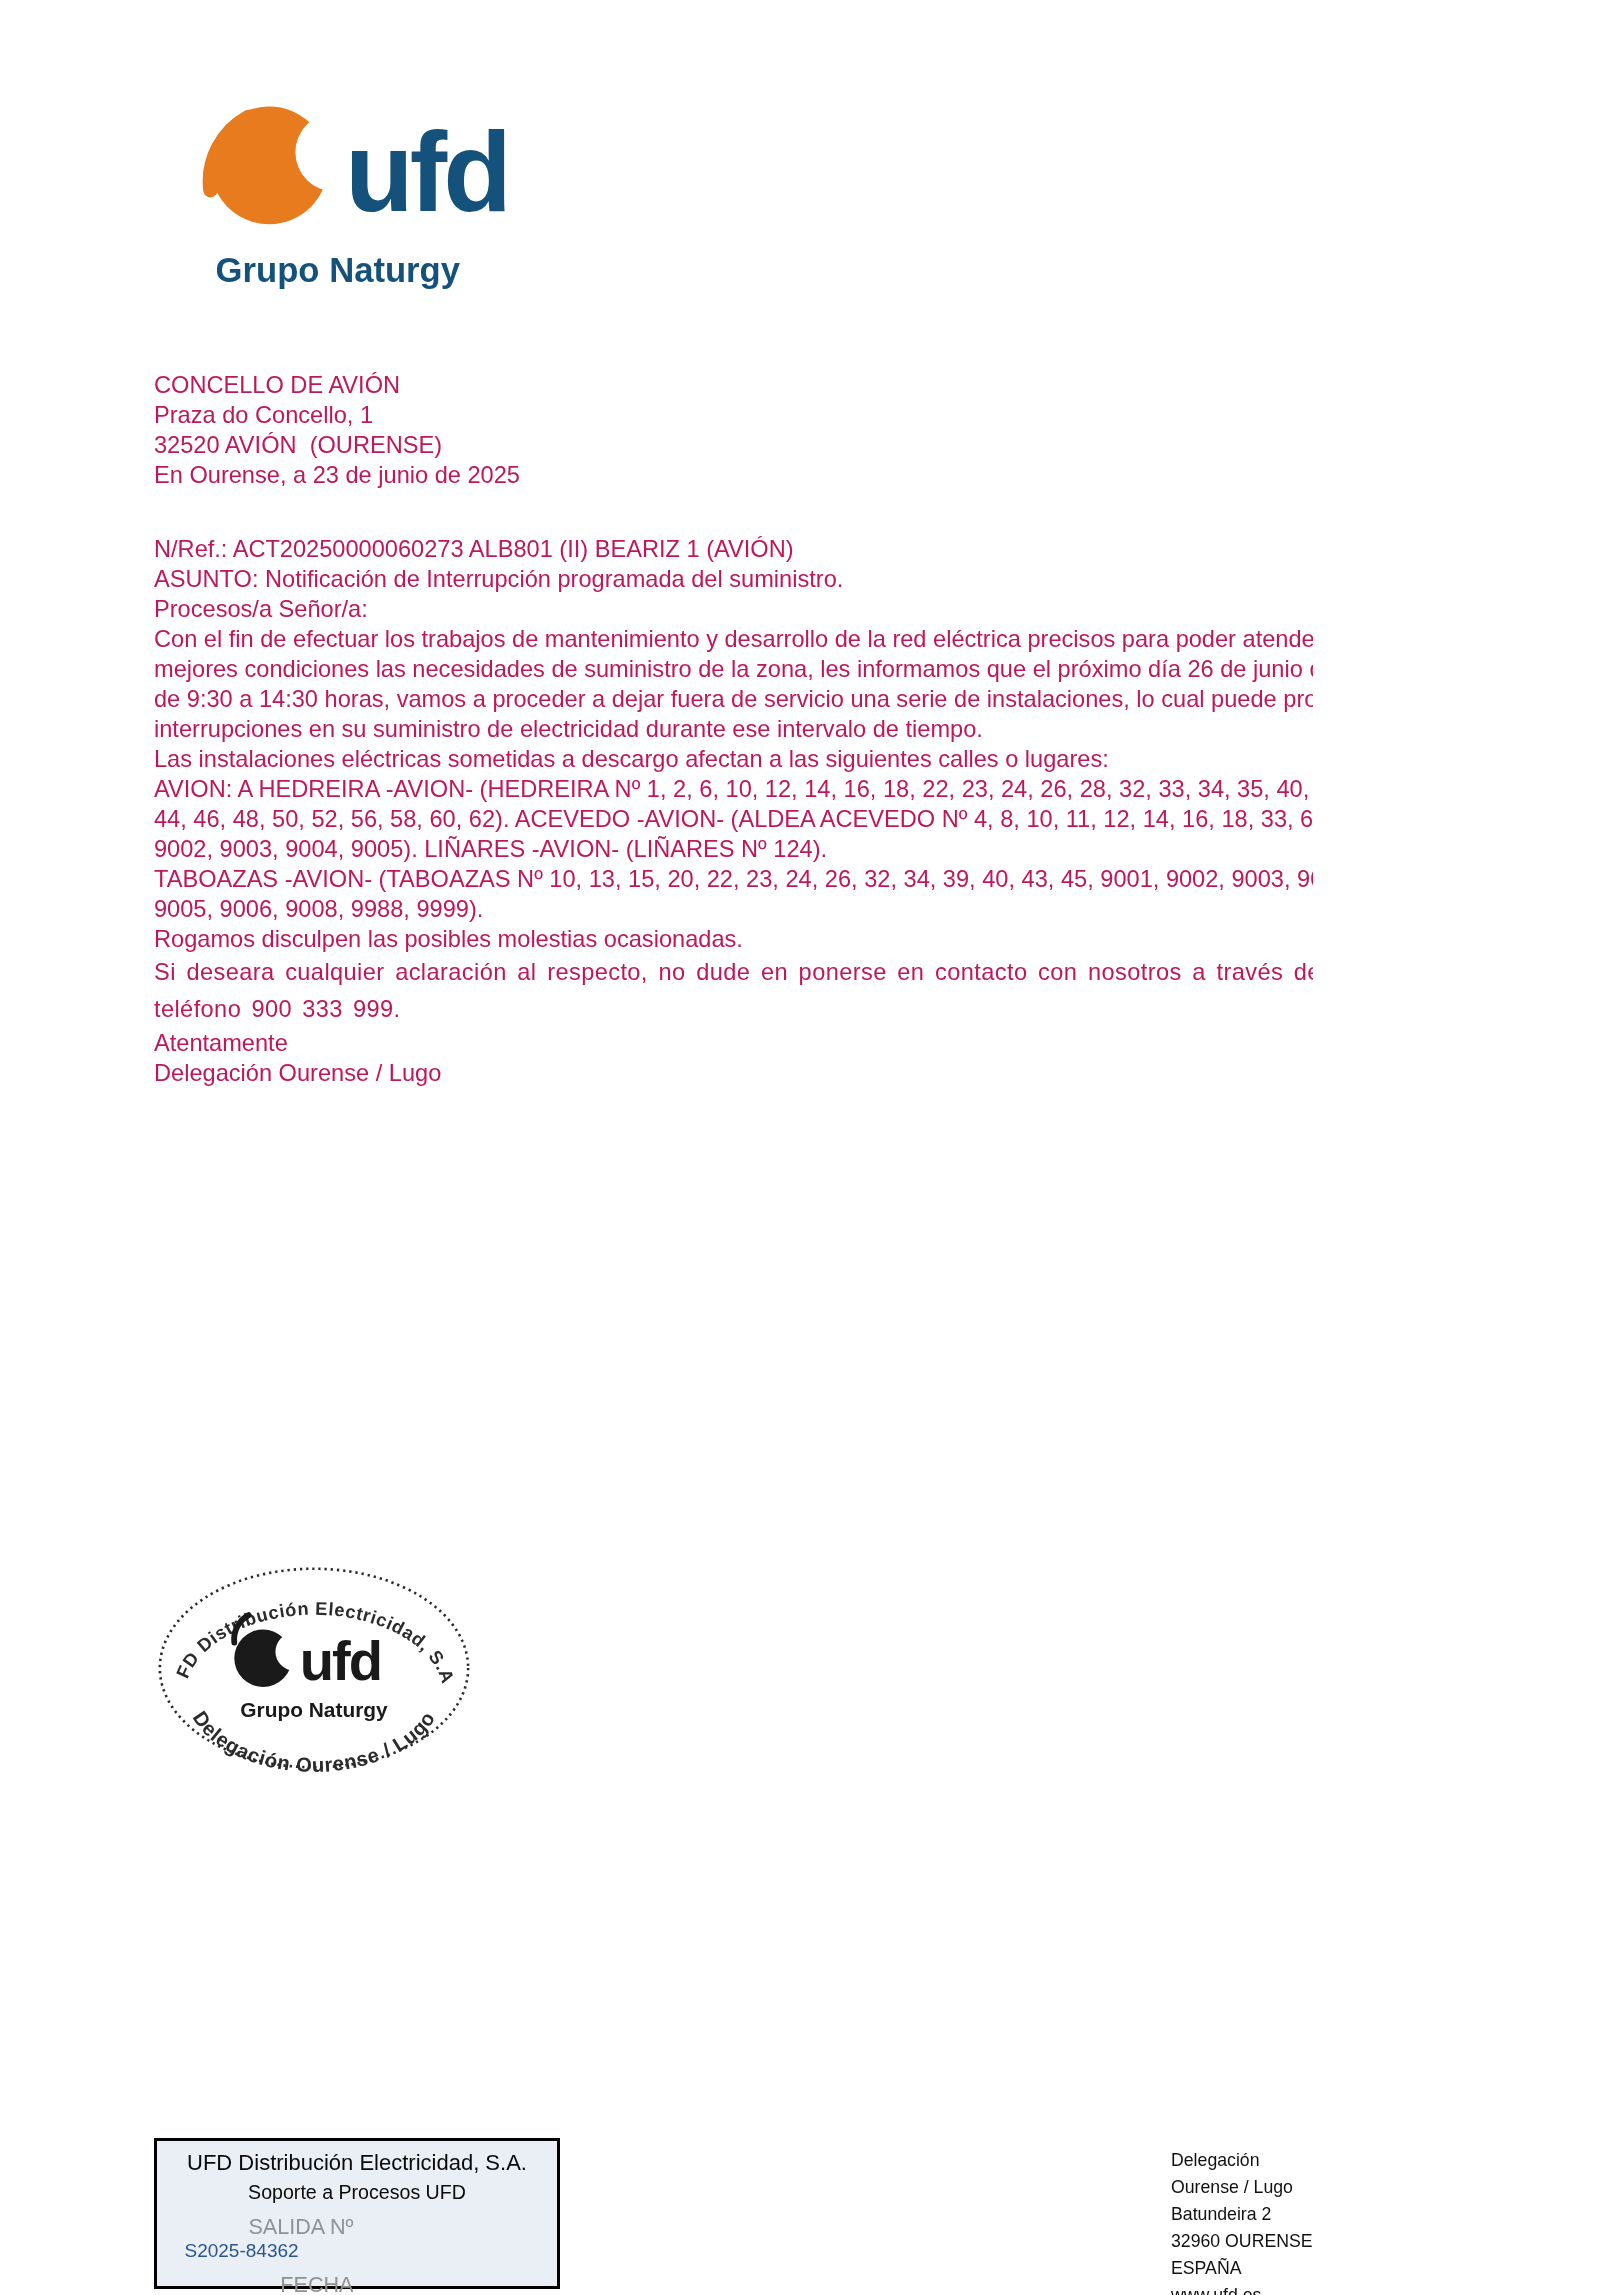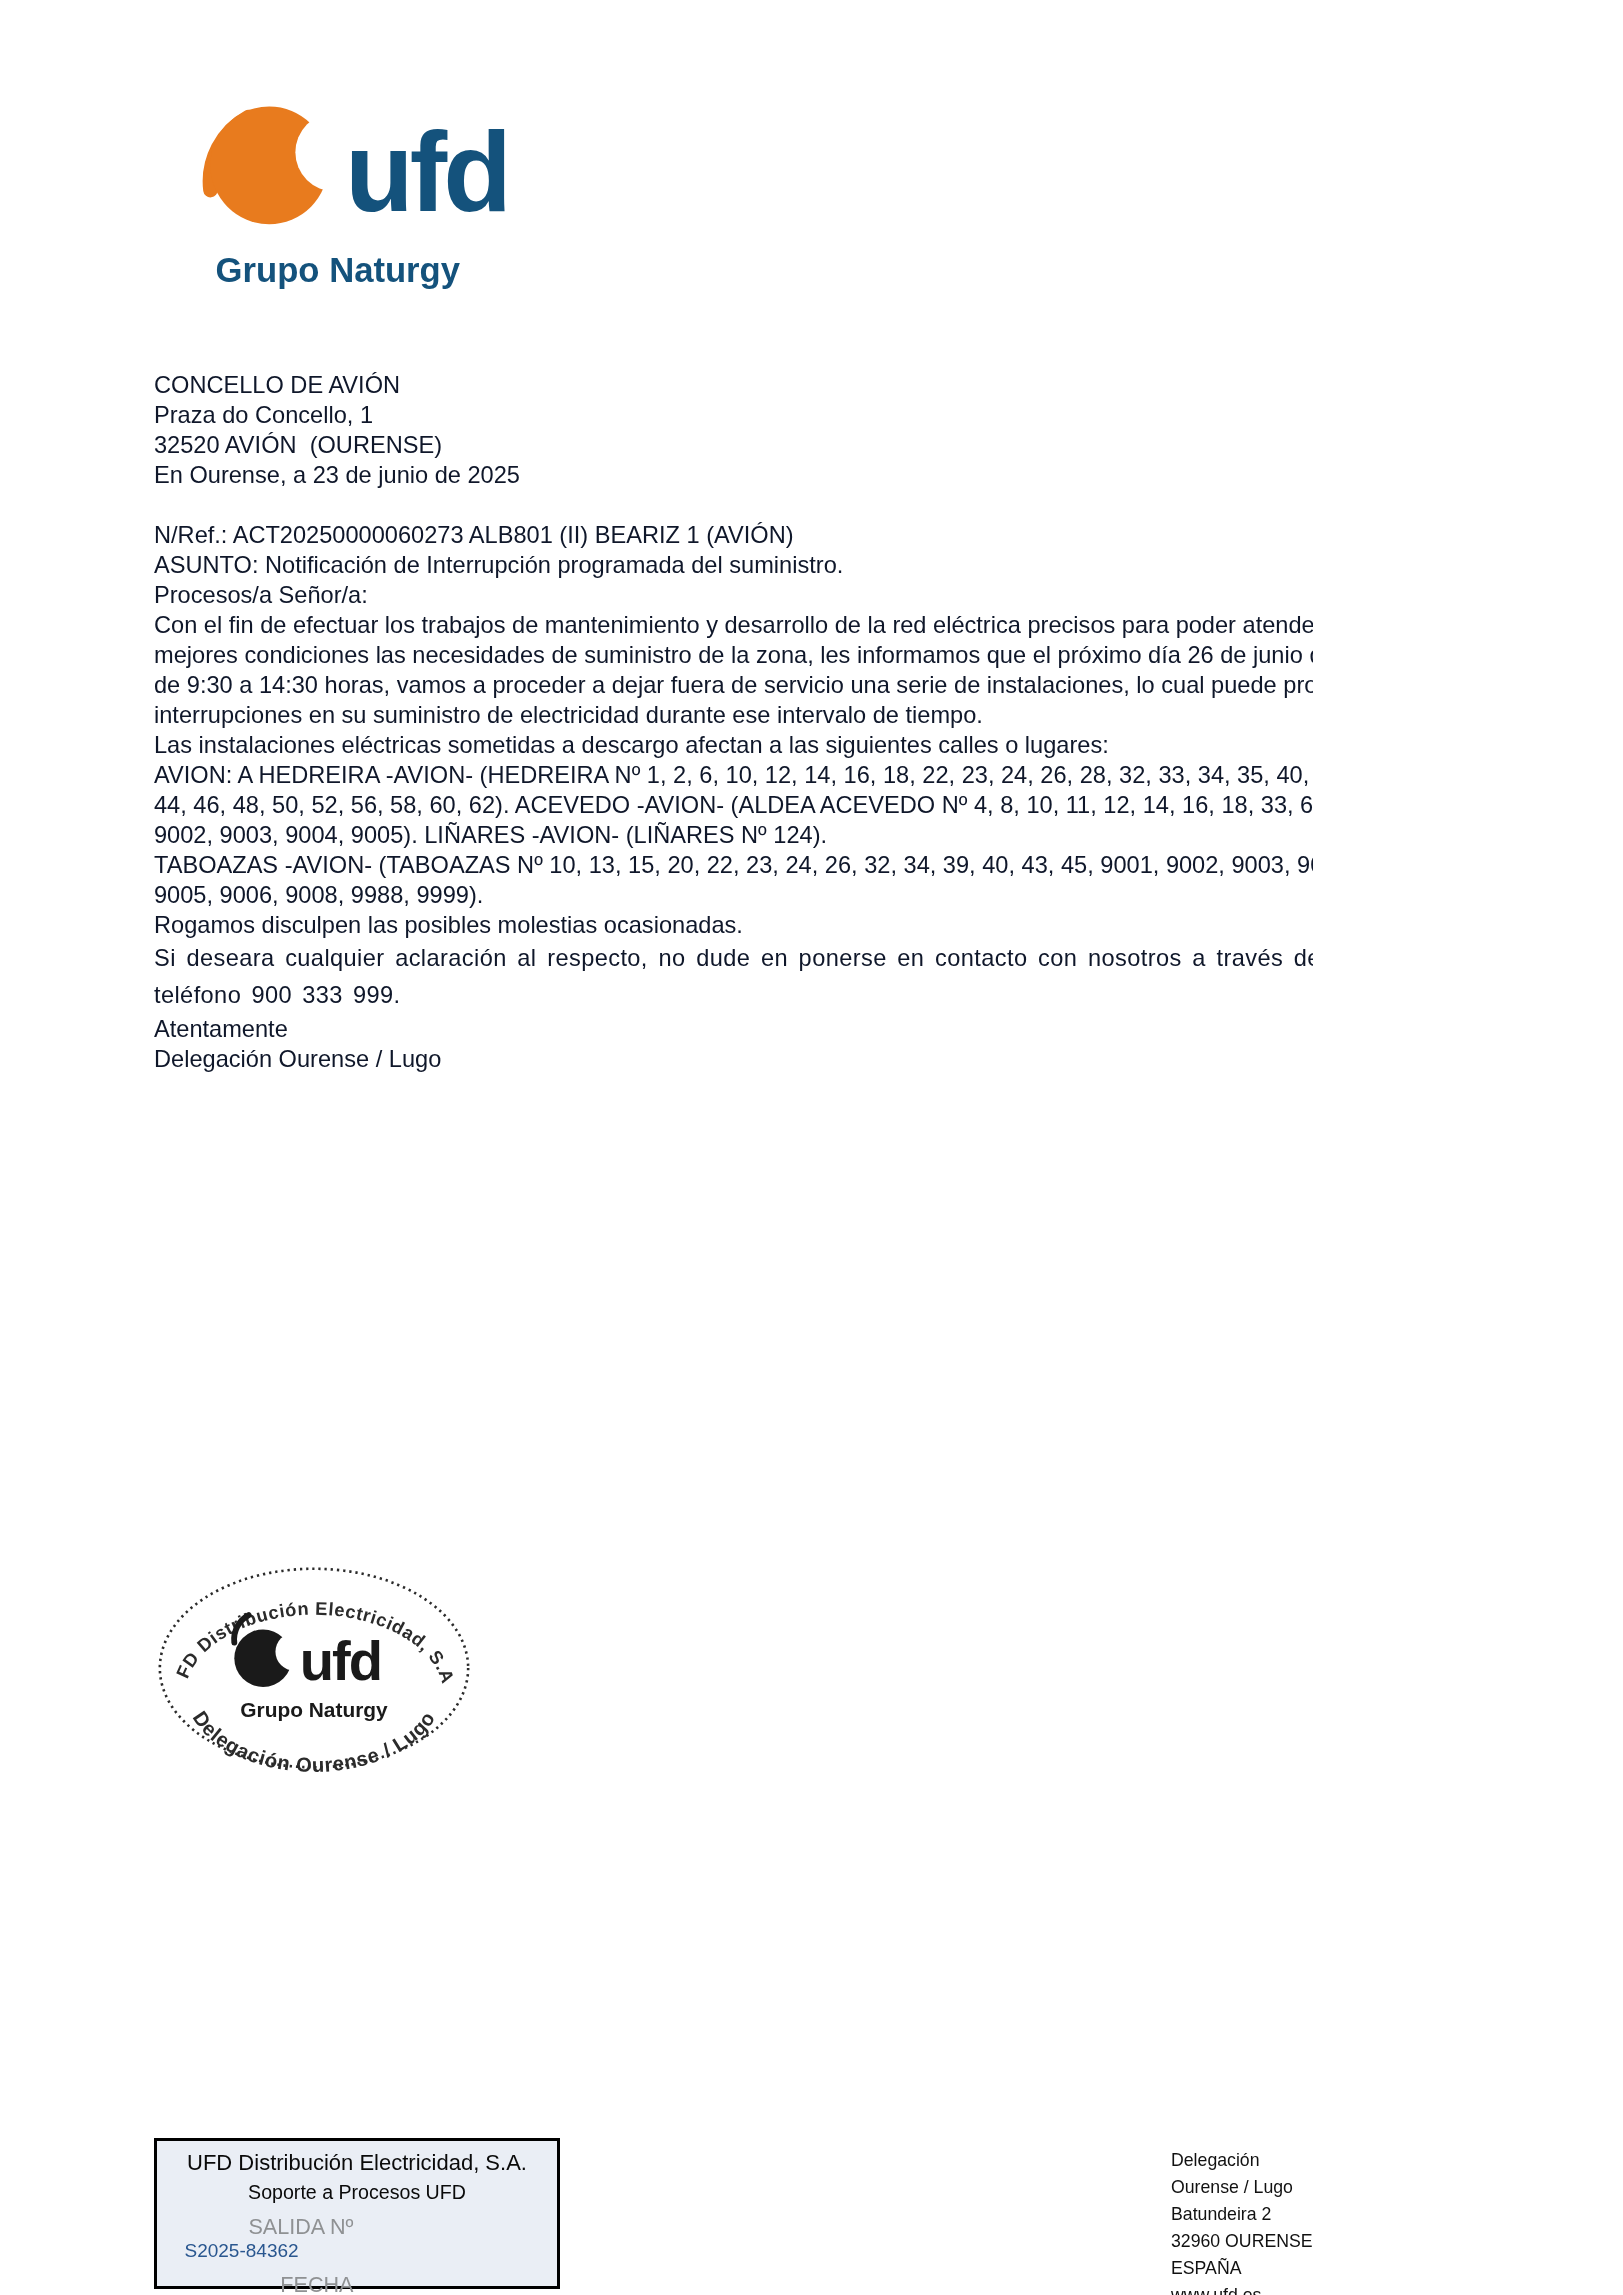--- a/index.html
+++ b/index.html
@@ -9,26 +9,26 @@
     background:#ffffff;
     font-family:"Liberation Sans","DejaVu Sans",sans-serif;
     color:#000;
     overflow:hidden;
   }
   
   .logo-wrap{position:absolute;left:196px;top:92px;width:340px;height:216px;}
   
   .letter{
     position:absolute;left:154px;top:370px;width:1259px;
-    font-size:23.6px;line-height:30px;color:#0f172a;
+    font-size:23.6px;line-height:30px;color:#be185d;
   }
   .letter p{margin:0;}
   .addr-line{white-space:pre-wrap;}
   .block-date{margin-top:73px;}
-  .block-ref{margin-top:30px;}
+  .block-ref{margin-top:44px;}
   .block-greeting{margin-top:49px;}
   .block-para1{margin-top:44px;}
   .block-para2{margin-top:24px;}
   .block-para3{margin-top:31px;}
   .block-streets{margin-top:5.9px;}
   .block-rogamos{margin-top:51px;}
   .block-sideseara{
     margin-top:39px;line-height:37px;
     text-align:justify;letter-spacing:0.4px;word-spacing:3.3px;
   }

